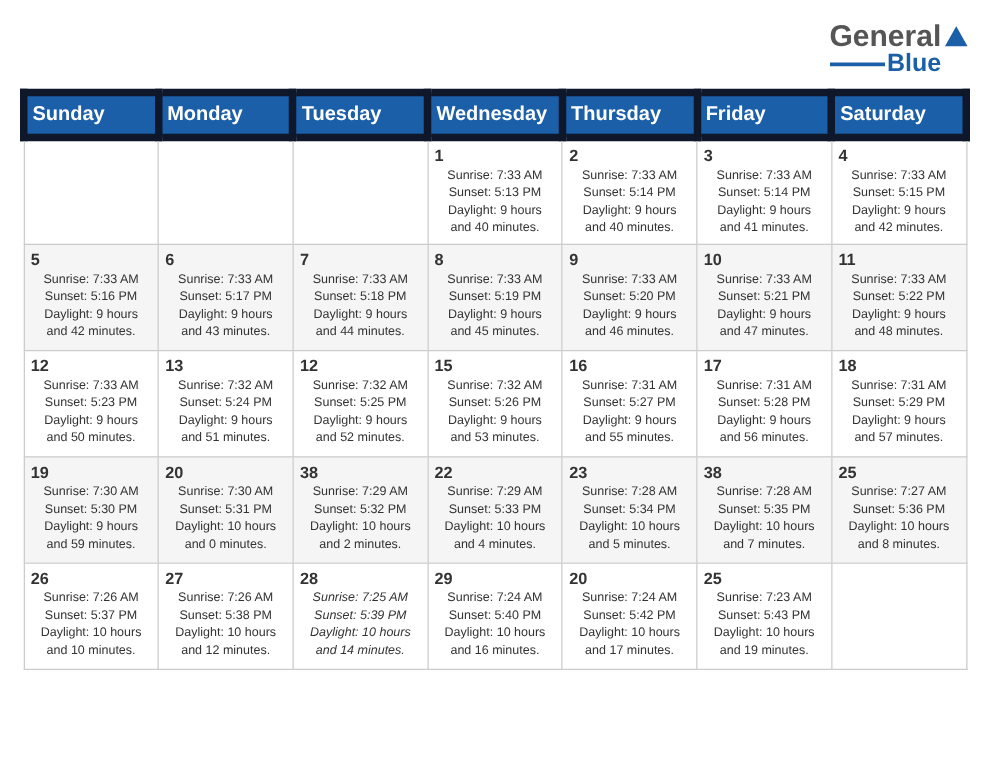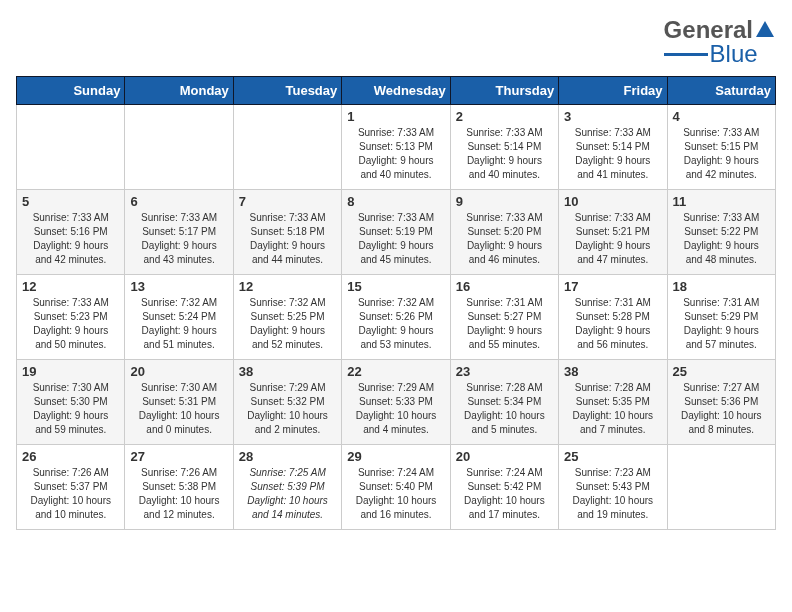--- a/index.html
+++ b/index.html
@@ -34,25 +34,25 @@
       color: #555;
     }
     table {
       width: 100%;
       border-collapse: collapse;
       table-layout: fixed;
     }
     th {
       background: #1a5fa8;
       color: #fff;
-      font-size: 13px;
+      font-size: 16px;
       font-weight: bold;
       padding: 6px 4px;
-      text-align: right;
-      border: 1px solid #0f172a;
+      text-align: left;
+      border: 6px solid #0f172a;
     }
     td {
       vertical-align: top;
       border: 1px solid #ccc;
       padding: 4px 5px;
       font-size: 10px;
       color: #333;
       height: 85px;
       background: #fff;
     }
@@ -82,21 +82,21 @@
 <div class="header">
   <div class="logo">
     <div style="display:flex; align-items:center;">
       <span style="font-size:24px; font-weight:bold; color:#555;">General</span>
       <svg width="22" height="22" viewBox="0 0 22 22" style="margin-left:1px;">
         <polygon points="11,2 20,18 2,18" fill="#1a5fa8"></polygon>
       </svg>
     </div>
     <div style="display:flex; align-items:center; margin-top:-4px;">
       <div style="width:44px; height:3px; background:#1a5fa8; margin-right:2px;"></div>
-      <span style="font-size:24px; font-weight:normal; color:#1a5fa8;">Blue</span>
+      <span style="font-size:20px; font-weight:bold; color:#1a5fa8;">Blue</span>
     </div>
   </div>
   <div class="title-area">
     <div class="month-title"></div>
     <div class="location"></div>
   </div>
 </div>
 
 <table>
   <thead>

